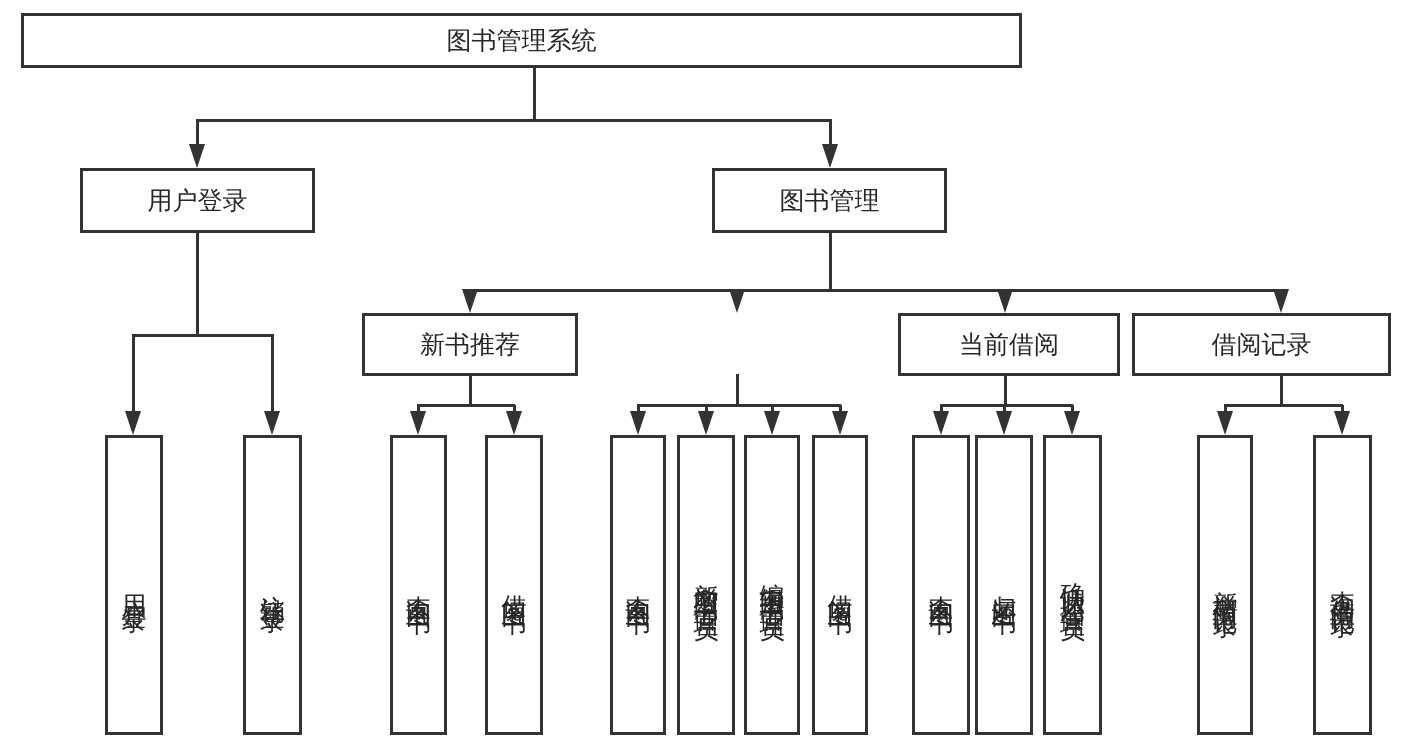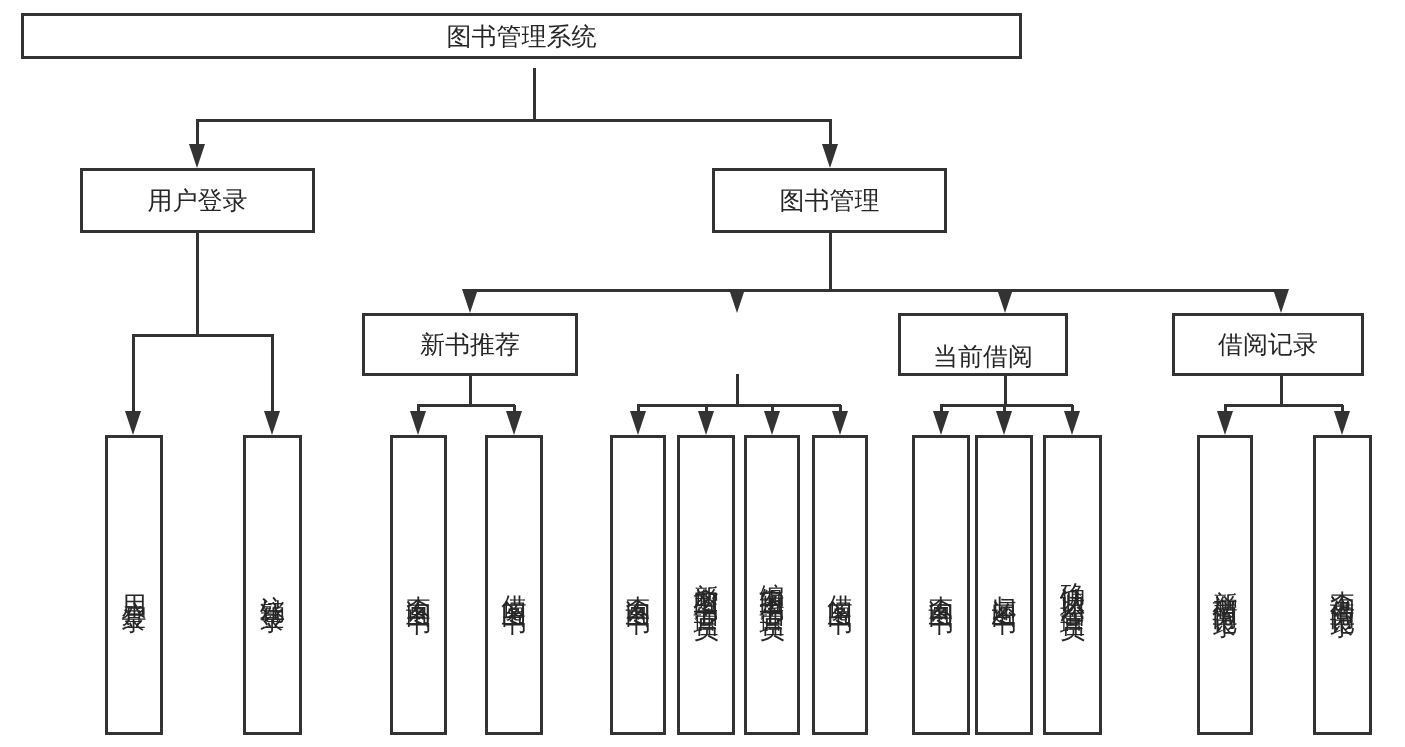--- a/index.html
+++ b/index.html
@@ -30,38 +30,38 @@
     position:absolute;left:1150px;top:712px;z-index:5;
     font-size:21px;color:#aab0b6;text-shadow:1px 1px 0 #ffffff;
     letter-spacing:1px;white-space:nowrap;
   }
 </style>
 </head>
 <body>
 
 <div class="stage">
 
-  <div class="node" style="left:21px;top:13px;width:1001px;height:46px;">
+  <div class="node" style="left:21px;top:13px;width:1001px;height:55px;">
     <span>图书管理系统</span>
   </div>
 
   <div class="node" style="left:80px;top:168px;width:235px;height:65px;">
     <span>用户登录</span>
   </div>
   <div class="node" style="left:362px;top:313px;width:216px;height:63px;">
     <span>新书推荐</span>
   </div>
 
   <div class="node" style="left:712px;top:168px;width:235px;height:65px;">
     <span>图书管理</span>
   </div>
-  <div class="node" style="left:898px;top:313px;width:170px;height:63px;align-items:flex-end;">
+  <div class="node" style="left:898px;top:313px;width:222px;height:63px;">
     <span>当前借阅</span>
   </div>
-  <div class="node" style="left:1172px;top:313px;width:192px;height:63px;">
+  <div class="node" style="left:1132px;top:313px;width:259px;height:63px;">
     <span>借阅记录</span>
   </div>
 
   <div class="node leaf" style="left:105px;top:435px;width:58px;height:300px;">
     <span>用户登录</span>
   </div>
   <div class="node leaf" style="left:243px;top:435px;width:59px;height:300px;">
     <span>注销登录</span>
   </div>
 

